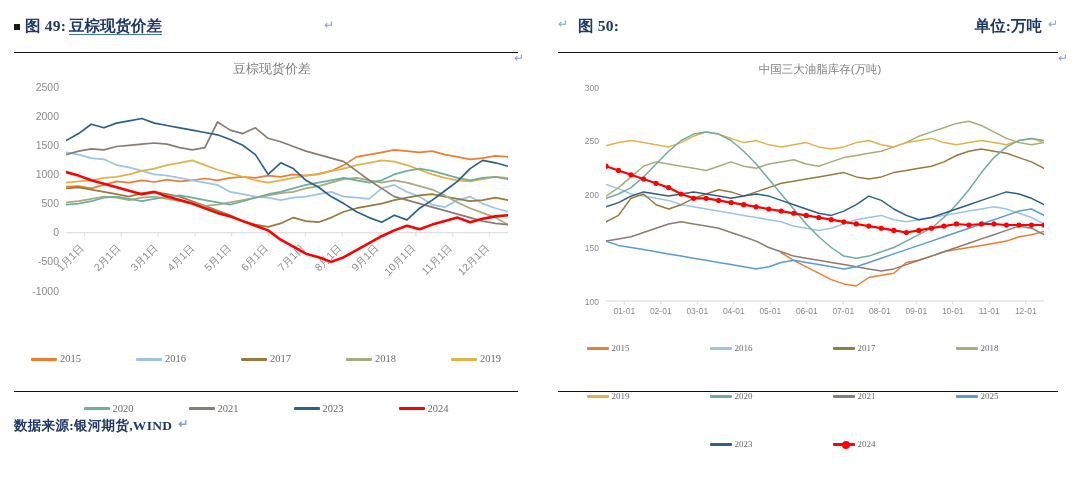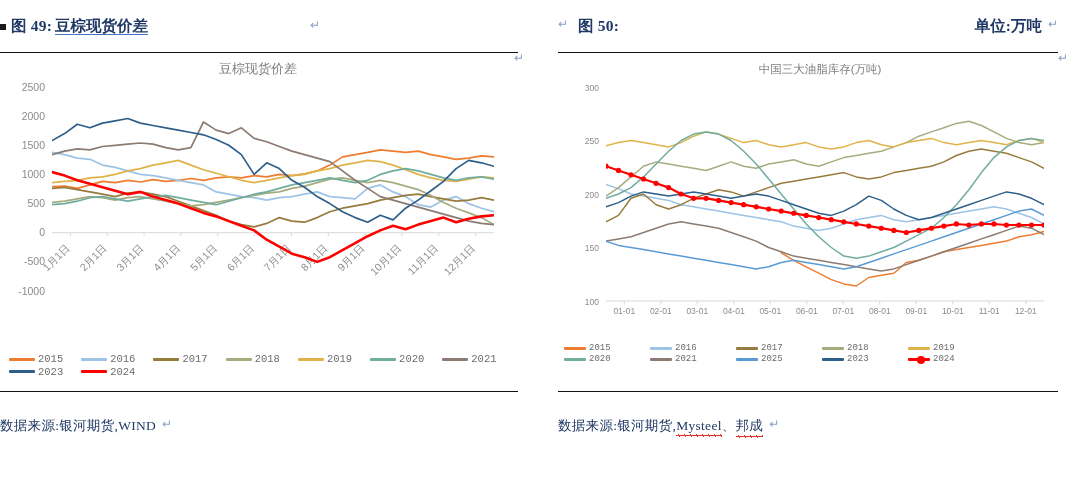--- a/index.html
+++ b/index.html
@@ -2,21 +2,21 @@
 <html><head>
 <meta charset="utf-8">
 <style>
   html,body{margin:0;padding:0;background:#ffffff;}
   body{width:1080px;height:481px;overflow:hidden;
        font-family:"Liberation Serif",serif;color:#1f1f1f;}
   .page{position:relative;width:1080px;height:481px;}
 
   
   .panel{position:absolute;top:0;width:540px;height:481px;box-sizing:border-box;}
-  .panel-left{left:0;padding:0 22px 0 0;}
+  .panel-left{left:0;padding:0 22px 0 14px;}
   .panel-right{left:540px;padding:0 22px 0 18px;}
 
   
   .caption{position:relative;height:52px;display:flex;align-items:center;}
   .bullet{width:6px;height:6px;background:#1a1a1a;margin-right:5px;flex:none;
           position:relative;top:1px;}
   .cap-num{font-family:"Liberation Serif",serif;font-weight:bold;font-size:15.5px;
            color:#1F3864;letter-spacing:.2px;white-space:nowrap;}
   .cap-title{font-family:"Liberation Serif",serif;font-weight:bold;font-size:15.5px;
              color:#1F3864;white-space:nowrap;margin-left:3px;}
@@ -34,32 +34,32 @@
   .rule{height:0;border-top:1.6px solid #111;}
   .rule-top{margin:0 0 0 0;}
   .rule-bottom{margin:0;}
 
   
   .chartbox{position:relative;height:338px;}
   .chart-svg{display:block;}
 
   
   .footer{height:68px;display:flex;align-items:center;}
-  .src{font-family:"Liberation Serif",serif;font-weight:normal;font-size:13.5px;
+  .src{font-family:"Liberation Serif",serif;font-weight:bold;font-size:13.5px;
        color:#1F3864;white-space:nowrap;letter-spacing:.3px;}
   .sq{position:relative;display:inline-block;}
   .sq::after{content:"";position:absolute;left:0;right:0;bottom:-3px;height:3px;
     background-image:
       radial-gradient(circle at 1.5px 3px, transparent 1.4px, #e03131 1.5px, #e03131 2.1px, transparent 2.2px),
       radial-gradient(circle at 4.5px 0px, transparent 1.4px, #e03131 1.5px, #e03131 2.1px, transparent 2.2px);
     background-size:6px 3px;background-repeat:repeat-x;}
 
   
-  .legend{display:flex;flex-wrap:wrap;
-          font-family:Liberation Mono, monospace;font-size:10.5px;color:#6b6b6b;}
+  .legend{display:flex;flex-wrap:wrap;justify-content:center;
+          font-family:Liberation Serif, serif;font-size:10.5px;color:#6b6b6b;gap:37px;}
   .lg-item{display:flex;align-items:center;margin:1px 9px;}
   .lg-swatch{width:26px;height:3px;border-radius:1px;margin-right:3px;flex:none;}
   .lg-swatch.marked{position:relative;}
   .lg-swatch.marked::after{content:"";position:absolute;left:9px;top:-2.5px;
       width:8px;height:8px;border-radius:50%;background:inherit;}
   .lg-label{line-height:1;}
   .legend-left{padding:0 0 0 0;}
   .legend-right{font-size:9px;}
   .legend-right .lg-item{margin:1px 6px;min-width:74px;}
   .legend-right .lg-swatch{width:22px;}
@@ -317,20 +317,15 @@
           <div class="lg-item">
             <span class="lg-swatch marked" style="background: rgb(255, 0, 0);"></span>
             <span class="lg-label">2024</span>
           </div>
         </div>
       <span class="pilcrow" style="position:absolute;right:-10px;bottom:14px;">↵</span>
     </div>
 
     <div class="rule rule-bottom"></div>
 
-    <div class="footer">
-      <span class="src">
-        <span>数据来源:</span><span>银河期货,</span><span class="sq">Mysteel</span><span>、</span><span class="sq">邦成</span><span class="pilcrow">↵</span>
-      </span>
-    </div>
   </div>
 
 </div>
 
 </body></html>

